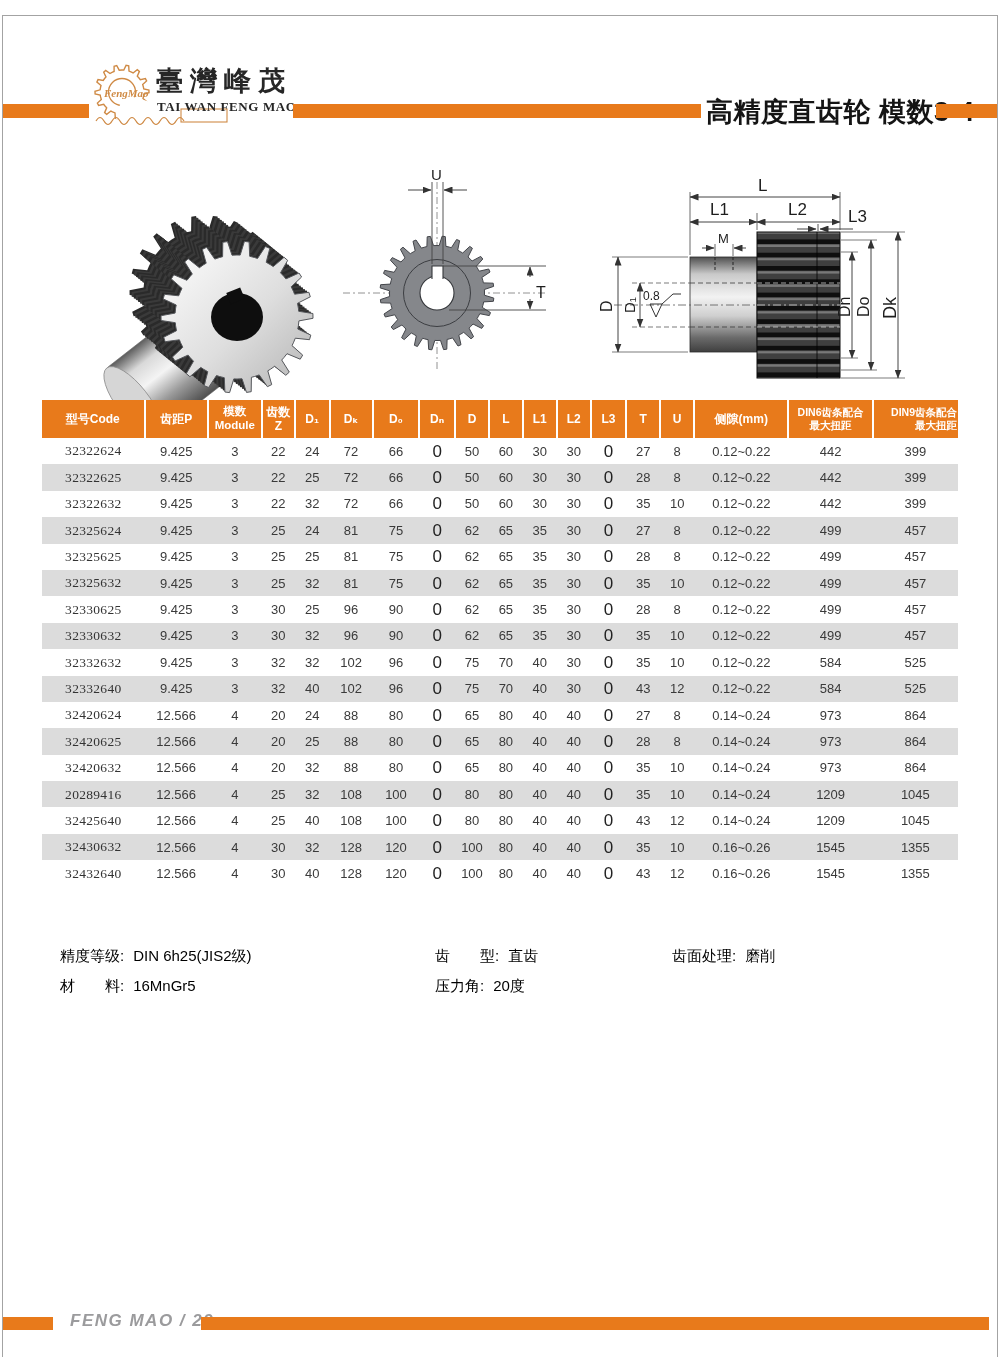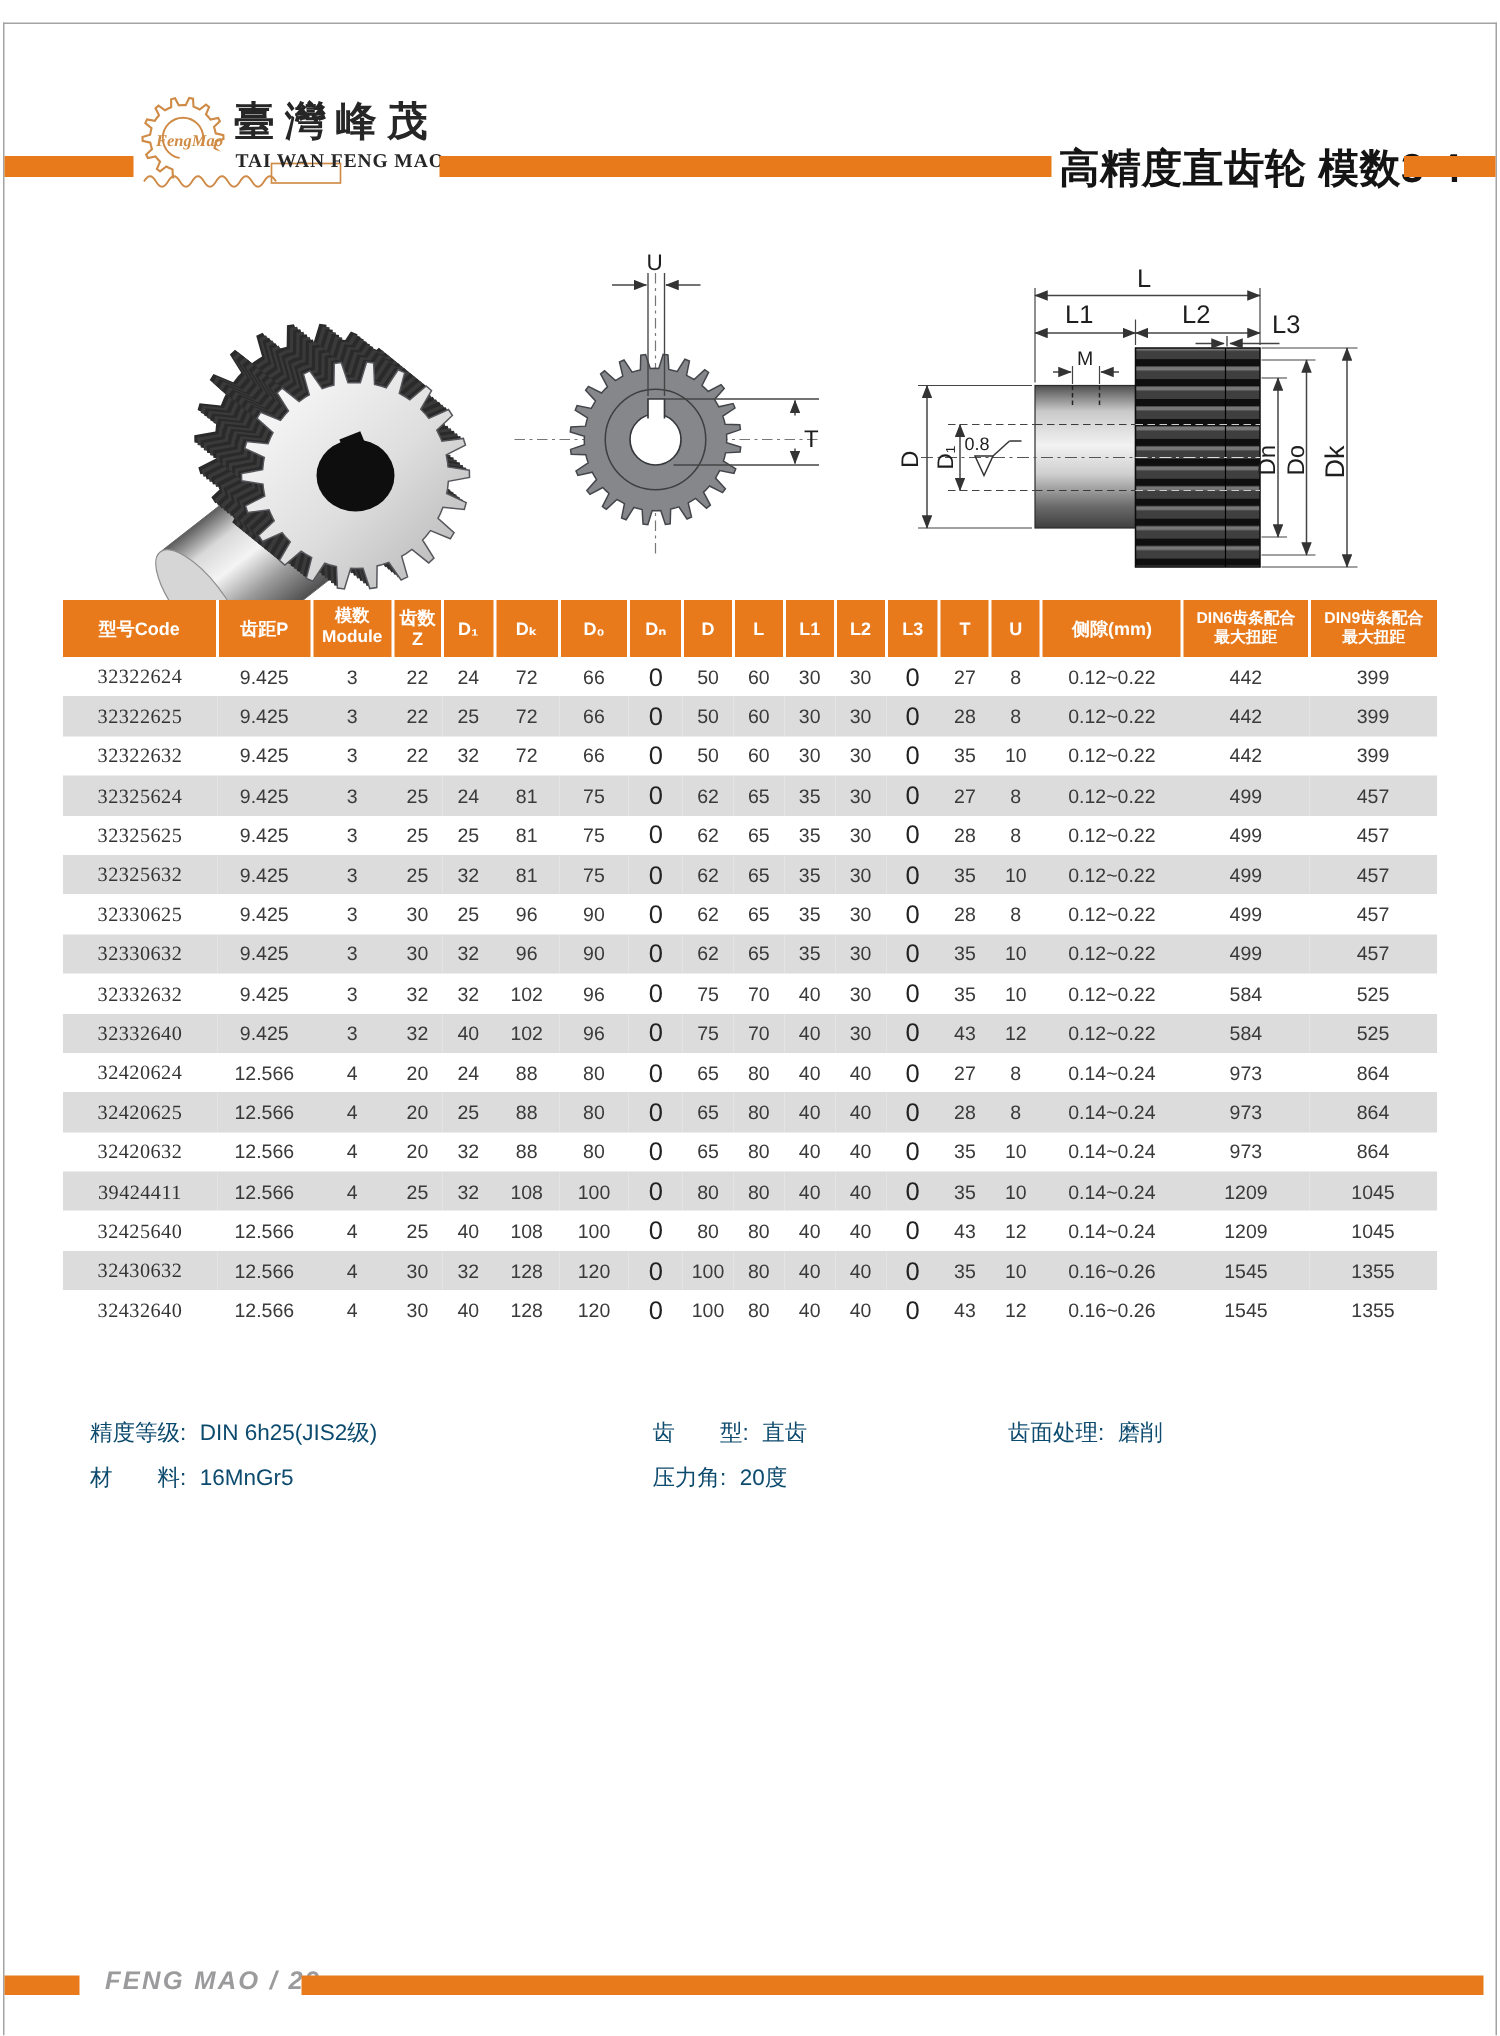--- a/index.html
+++ b/index.html
@@ -17,29 +17,29 @@
   .brand-en{position:absolute;left:157px;top:99px;font-family:"Liberation Serif","DejaVu Serif",serif;
             font-size:13px;font-weight:700;letter-spacing:.6px;color:#262626;white-space:nowrap;}
   .page-title{position:absolute;left:706px;top:94px;font-size:27px;font-weight:700;color:#141414;
               letter-spacing:.5px;white-space:nowrap;}
   .drawings{position:absolute;left:0;top:150px;}
   .tbl-wrap{position:absolute;left:42px;top:400px;width:916px;}
   table{border-collapse:collapse;width:100%;table-layout:fixed;}
   thead th{background:#e87a1b;color:#fff;font-size:12px;font-weight:700;height:38px;
            padding:0 1px;border-right:2px solid #fff;white-space:pre-line;line-height:1.2;
            vertical-align:middle;text-align:center;}
-  thead th:last-child{border-right:none;}
+  thead th:last-child{border-right:none;text-align:right;}
   thead th:nth-child(17),thead th:nth-child(18){font-size:10.5px;}
   thead th:nth-child(3){font-size:11.5px;margin-top:36px;}
   tbody td{height:26.4px;text-align:center;font-size:13px;color:#3a3a3a;padding:0;
            vertical-align:middle;line-height:1;}
   tbody tr:nth-child(even){background:#dcdcdc;}
   td.code-col{font-size:13.5px;color:#333;letter-spacing:.3px;font-family:Liberation Serif, serif;}
   td.zero-col{font-size:17px;color:#222;}
-  .notes{position:absolute;top:941px;font-size:15px;color:#0c4a6e;line-height:30px;white-space:nowrap;}
+  .notes{position:absolute;top:941px;font-size:15px;color:#000000;line-height:30px;white-space:nowrap;}
   .notes .nl{margin-right:9px;}
   .n1{left:60px;} .n2{left:435px;} .n3{left:672px;}
   .footer-bar-l{left:3px;top:1317px;width:50px;height:13px;}
   .footer-bar-r{left:201px;top:1317px;width:788px;height:13px;}
   .footer-text{position:absolute;left:70px;top:1311px;font-size:17px;font-weight:700;font-style:italic;
                color:#9b9b9d;letter-spacing:1.5px;white-space:nowrap;}
   .lbl{font-family:"Liberation Sans",sans-serif;fill:#1e1e1e;}
 </style>
 </head>
 <body>
@@ -506,21 +506,21 @@
             <td>40</td>
             <td>40</td>
             <td class="zero-col">0</td>
             <td>35</td>
             <td>10</td>
             <td>0.14~0.24</td>
             <td>973</td>
             <td>864</td>
           </tr>
           <tr>
-            <td class="code-col">39424411</td>
+            <td class="code-col">20289416</td>
             <td>12.566</td>
             <td>4</td>
             <td>25</td>
             <td>32</td>
             <td>108</td>
             <td>100</td>
             <td class="zero-col">0</td>
             <td>80</td>
             <td>80</td>
             <td>40</td>

